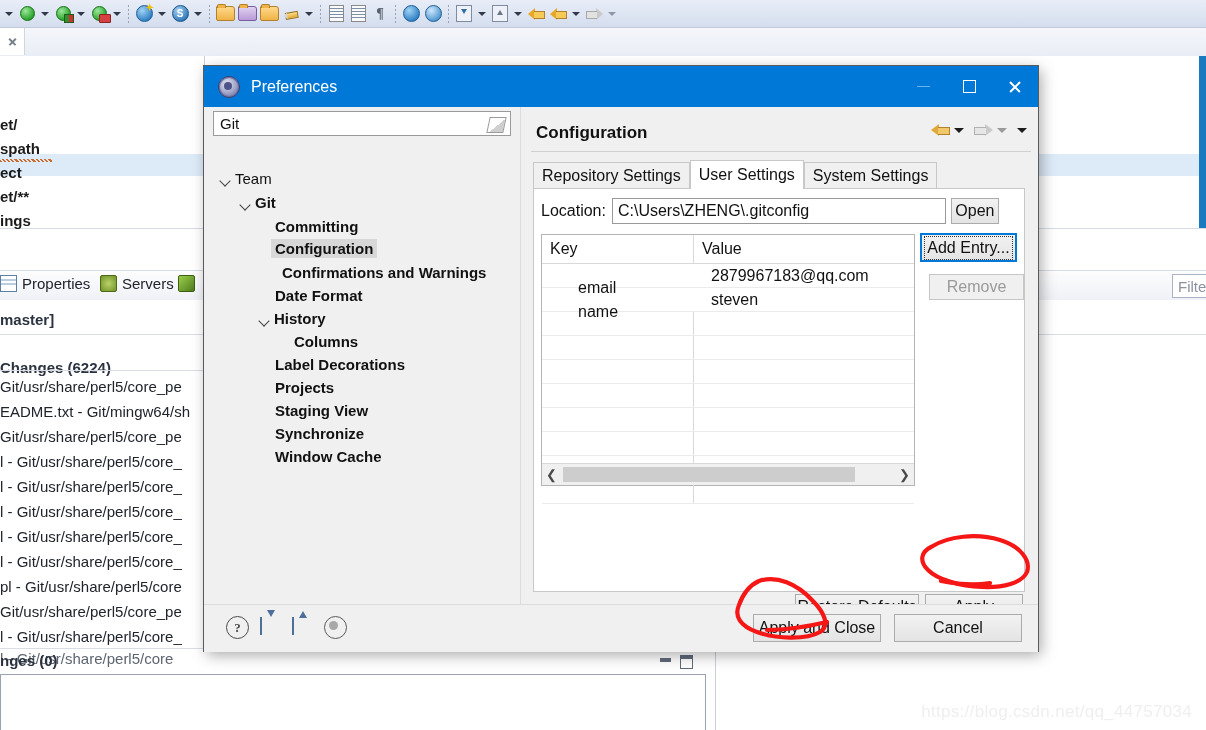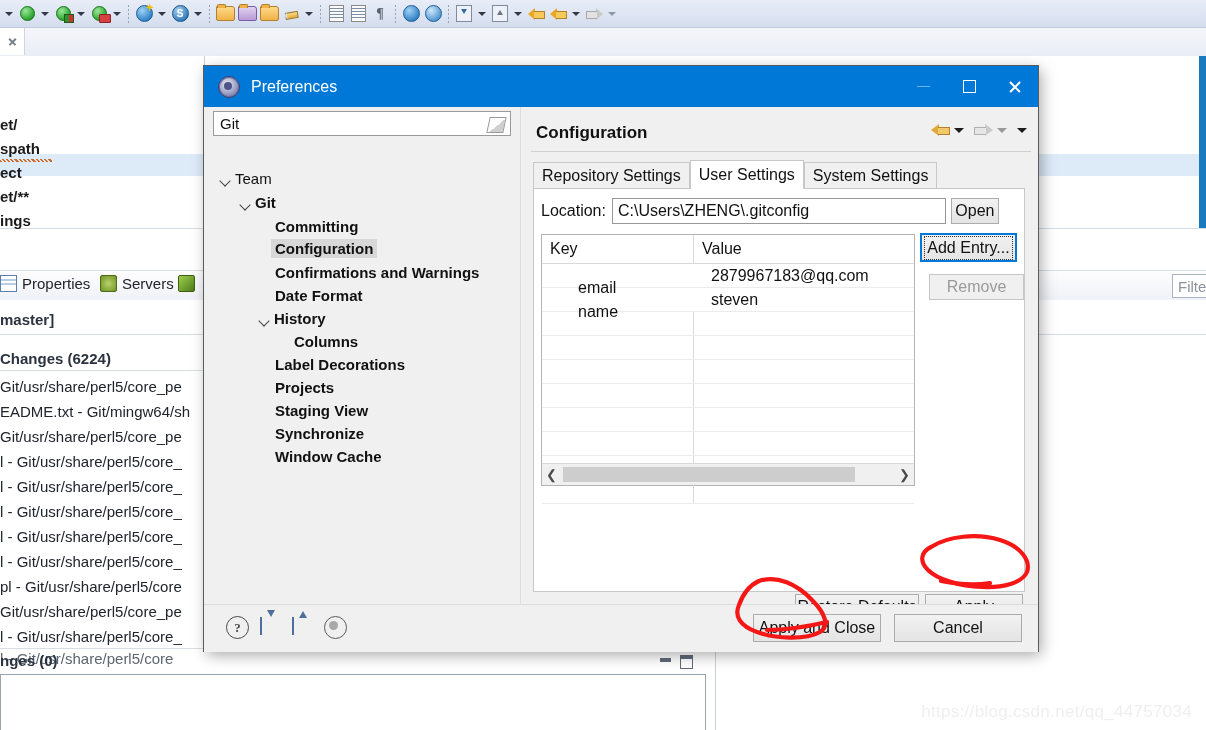--- a/index.html
+++ b/index.html
@@ -315,21 +315,21 @@
     </div>
     <div class="vtab" style="left:178px">
       <span class="vt-ico vt-git"></span>
     </div>
     <div class="filterbox" style="left:1172px;top:3px;width:60px;height:24px">Filter</div>
   </div>
 
   <div class="gitpanel">
     <div class="git-header" style="top:11px">master]</div>
     <div class="hline" style="left:0;top:34px;width:1206px"></div>
-    <div class="git-sub" style="top:50px">Changes (6224)</div>
+    <div class="git-sub" style="top:59px">Changes (6224)</div>
     <div class="hline" style="left:0;top:70px;width:715px"></div>
     <div class="git-file" style="top:78px">Git/usr/share/perl5/core_pe</div>
     <div class="git-file" style="top:103px">EADME.txt - Git/mingw64/sh</div>
     <div class="git-file" style="top:128px">Git/usr/share/perl5/core_pe</div>
     <div class="git-file" style="top:153px">l - Git/usr/share/perl5/core_</div>
     <div class="git-file" style="top:178px">l - Git/usr/share/perl5/core_</div>
     <div class="git-file" style="top:203px">l - Git/usr/share/perl5/core_</div>
     <div class="git-file" style="top:228px">l - Git/usr/share/perl5/core_</div>
     <div class="git-file" style="top:253px">l - Git/usr/share/perl5/core_</div>
     <div class="git-file" style="top:278px">pl - Git/usr/share/perl5/core</div>
@@ -381,21 +381,21 @@
         <div class="tnode" style="left:34px;  top:24px">
           <span class="chev"></span>
           <span class="tlabel bold">Git</span>
         </div>
         <div class="tnode" style="left:71px; top:48px">
           <span class="tlabel bold">Committing</span>
         </div>
         <div class="tnode" style="left:71px; top:71px">
           <span class="tlabel bold sel">Configuration</span>
         </div>
-        <div class="tnode" style="left:71px; top:94px">
+        <div class="tnode" style="left:78px; top:94px">
           <span class="tlabel bold">Confirmations and Warnings</span>
         </div>
         <div class="tnode" style="left:71px; top:117px">
           <span class="tlabel bold">Date Format</span>
         </div>
         <div class="tnode" style="left:53px; top:140px">
           <span class="chev"></span>
           <span class="tlabel bold">History</span>
         </div>
         <div class="tnode" style="left:90px; top:163px">

